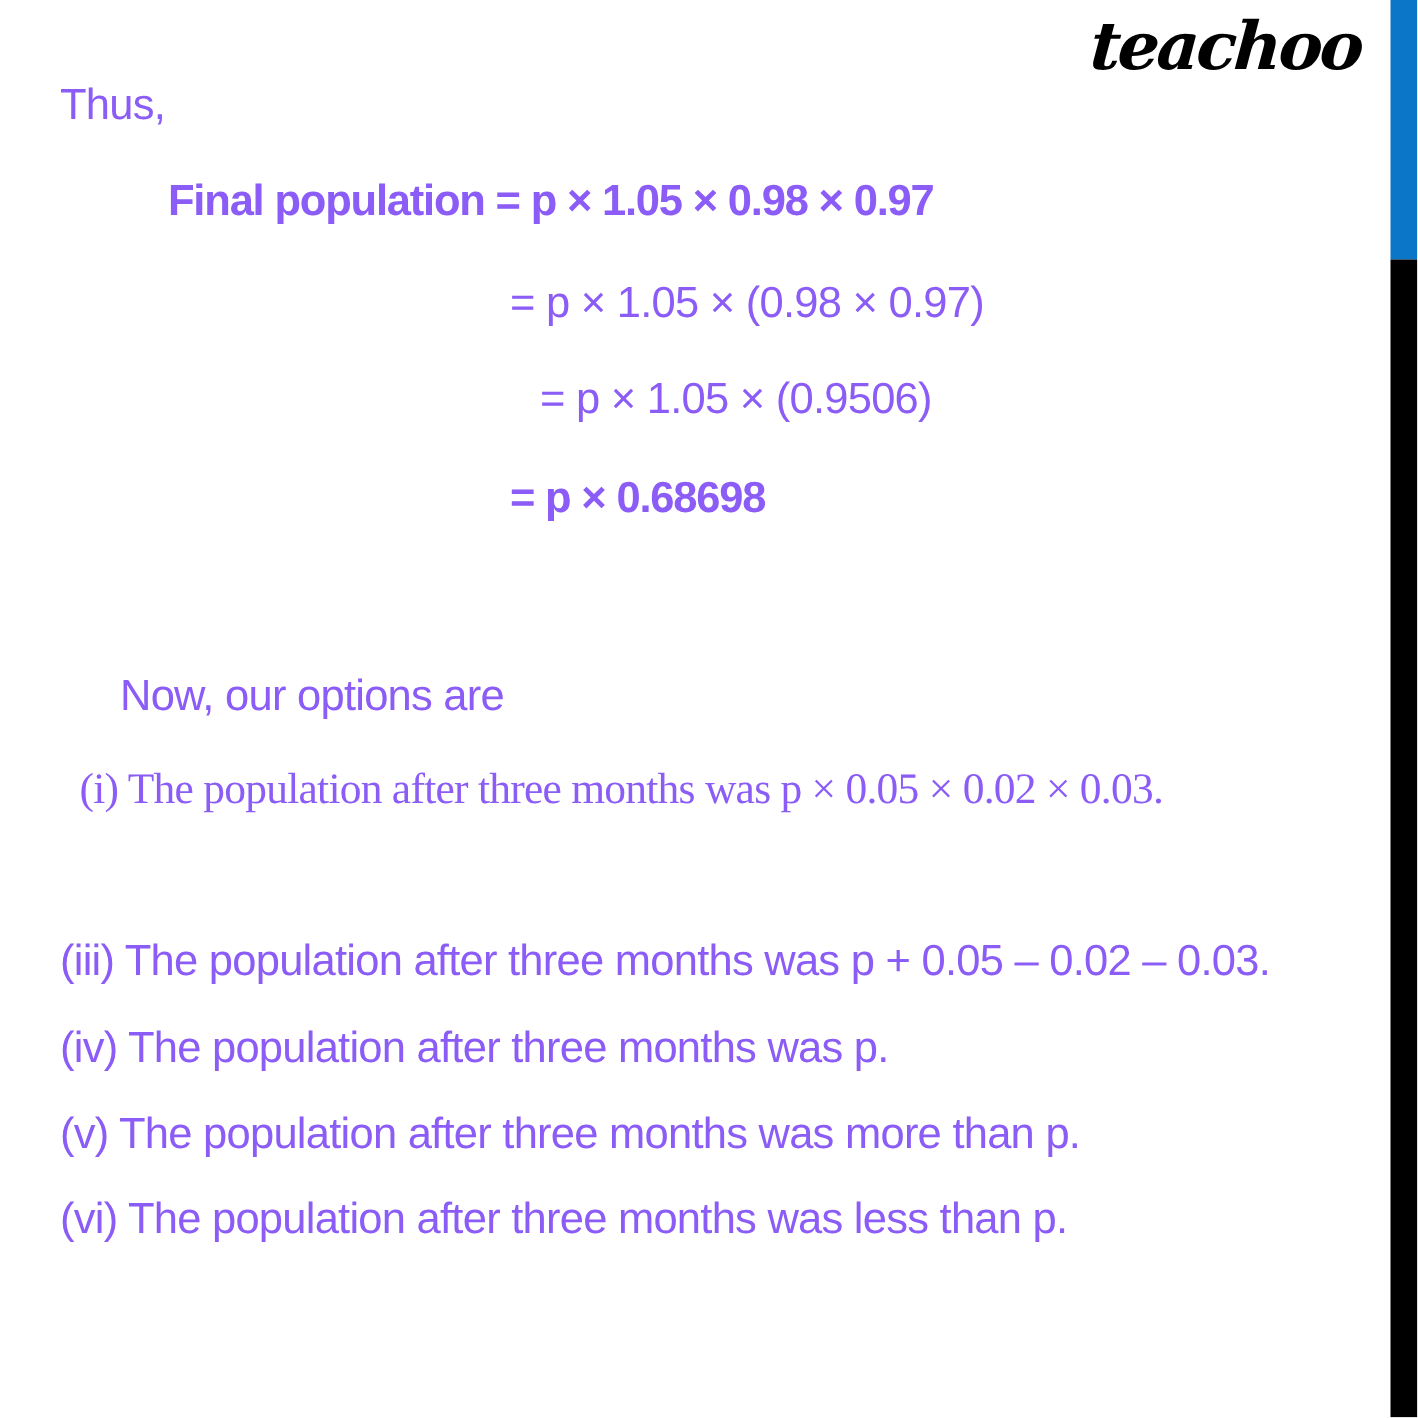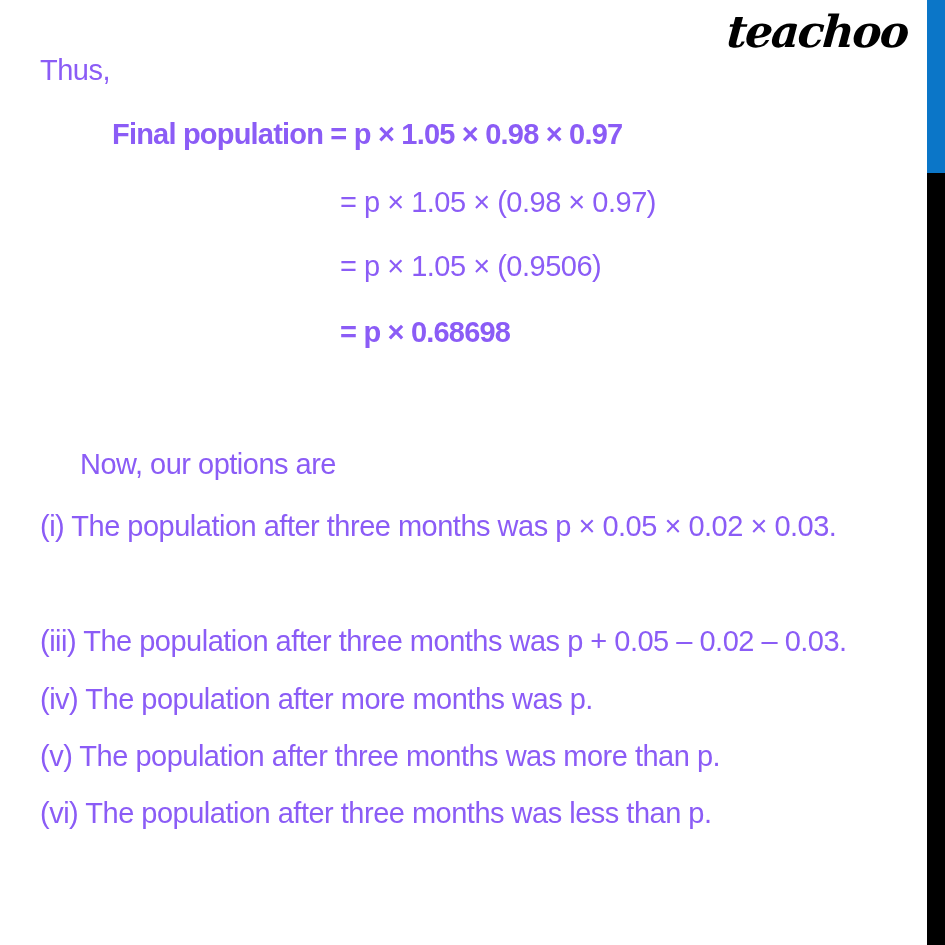--- a/index.html
+++ b/index.html
@@ -51,24 +51,24 @@
     height: 173px;
   }
   .edge-bar.black {
     top: 173px;
     height: 772px;
   }
   
   .pos-thus   { left: 40px;  top: 52px;  }
   .pos-deriv0 { left: 112px; top: 116px; }
   .pos-deriv1 { left: 340px; top: 184px; }
-  .pos-deriv2 { left: 340px; top: 248px; }
+  .pos-deriv2 { left: 360px; top: 248px; }
   .pos-deriv3 { left: 340px; top: 314px; }
   .pos-now    { left: 40px;  top: 446px; margin-left: 40px; }
-  .pos-opt0   { left: 40px;  top: 508px; }
+  .pos-opt0   { left: 53px;  top: 508px; font-family: Liberation Serif, serif; }
   .pos-opt1   { left: 40px;  top: 566px; }
   .pos-opt2   { left: 40px;  top: 623px; }
   .pos-opt3   { left: 40px;  top: 681px; }
   .pos-opt4   { left: 40px;  top: 738px; }
   .pos-opt5   { left: 40px;  top: 795px; }
 </style>
 </head>
 <body>
 
 <div class="page">
@@ -82,17 +82,17 @@
 
   <div class="line bold pos-deriv0">Final population = p × 1.05 × 0.98 × 0.97</div>
   <div class="line pos-deriv1">= p × 1.05 × (0.98 × 0.97)</div>
   <div class="line pos-deriv2">= p × 1.05 × (0.9506)</div>
   <div class="line bold pos-deriv3">= p × 0.68698</div>
 
   <div class="line pos-now">Now, our options are</div>
 
   <div class="line pos-opt0">(i) The population after three months was p × 0.05 × 0.02 × 0.03.</div>
   <div class="line pos-opt2">(iii) The population after three months was p + 0.05 – 0.02 – 0.03.</div>
-  <div class="line pos-opt3">(iv) The population after more months was p.</div>
+  <div class="line pos-opt3">(iv) The population after three months was p.</div>
   <div class="line pos-opt4">(v) The population after three months was more than p.</div>
   <div class="line pos-opt5">(vi) The population after three months was less than p.</div>
 
 </div>
 
 </body></html>

